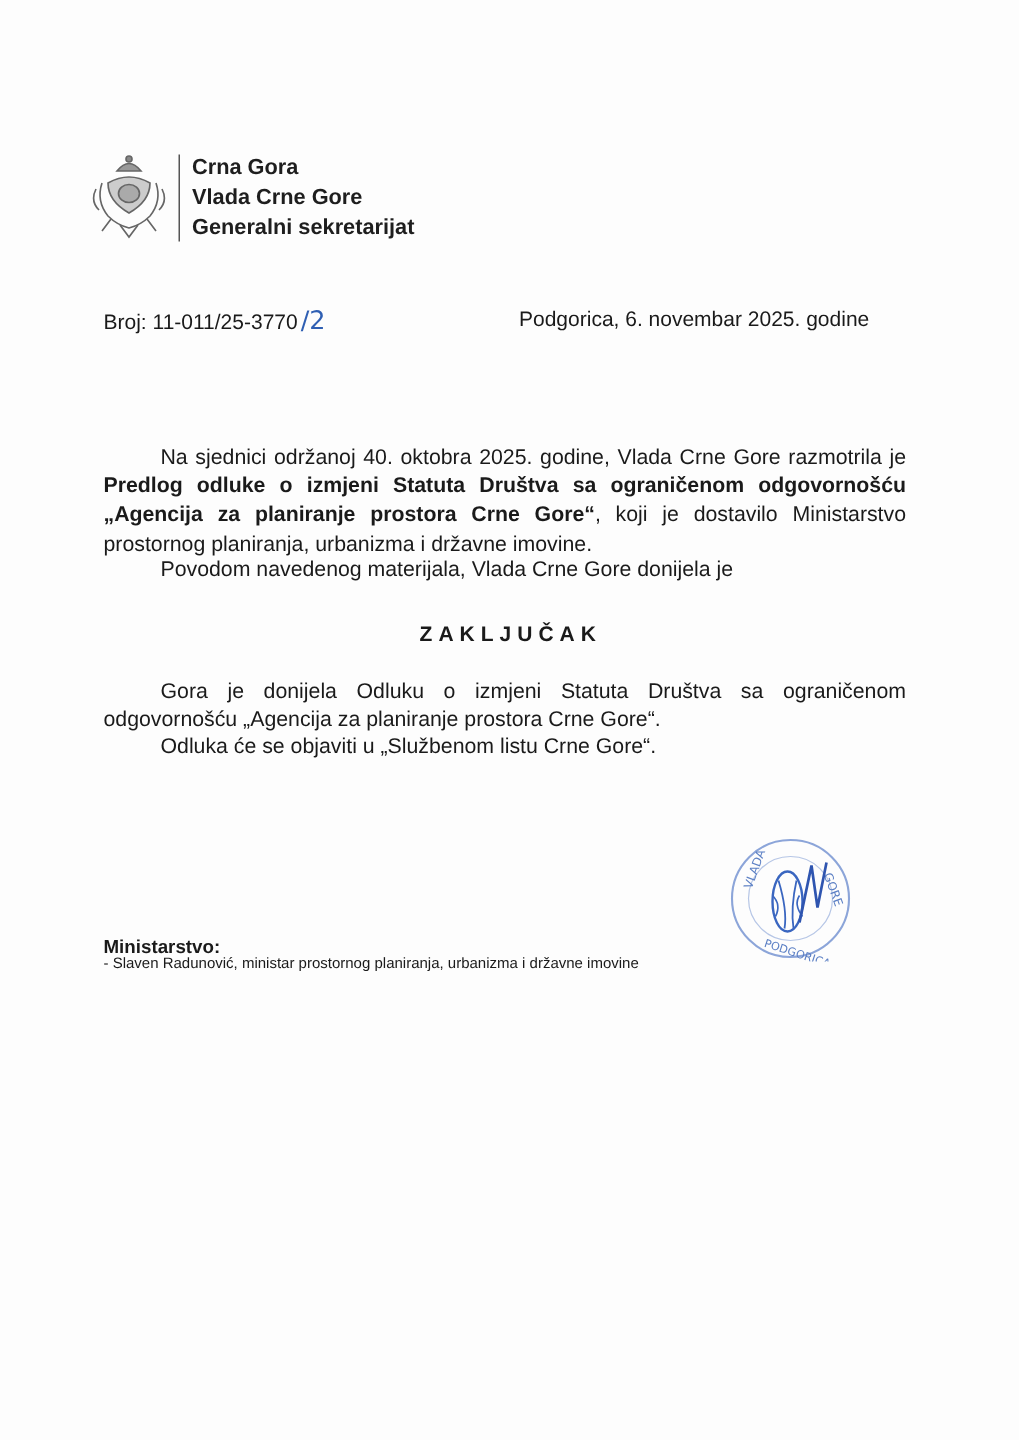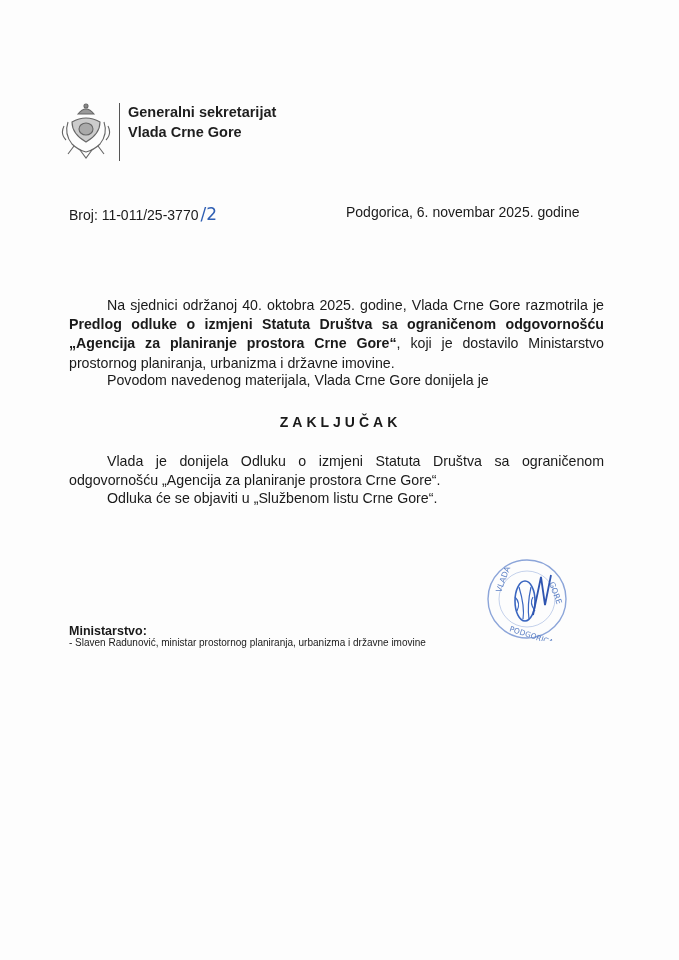--- a/index.html
+++ b/index.html
@@ -46,37 +46,38 @@
       <path d="M12 22 Q26 14 40 22 Q40 34 26 42 Q12 34 12 22 Z" fill="#ccc"></path>
       <ellipse cx="26" cy="29" rx="7" ry="6" fill="#aaa"></ellipse>
       <path d="M4 26 Q0 34 6 40 M48 26 Q52 34 46 40"></path>
       <path d="M20 50 L26 58 L32 50"></path>
       <path d="M14 46 L8 54 M38 46 L44 54"></path>
     </g>
   </svg>
 </div>
 <div class="abs header-rule"></div>
 <div class="abs header-lines">
+  <div>Crna Gora</div>
+  <div>Vlada Crne Gore</div>
   <div>Generalni sekretarijat</div>
-  <div>Vlada Crne Gore</div>
 </div>
 
 <div class="abs ref">
   <span>Broj: 11-011/25-3770</span><span class="hand">/2</span>
 </div>
 <div class="abs date">Podgorica, 6. novembar 2025. godine</div>
 
 <div class="abs para p1">
   <span class="indent"></span><span>Na sjednici održanoj 40. oktobra 2025. godine, Vlada Crne Gore razmotrila je </span><span class="b">Predlog odluke o izmjeni Statuta Društva sa ograničenom odgovornošću „Agencija za planiranje prostora Crne Gore“</span><span>, koji je dostavilo Ministarstvo prostornog planiranja, urbanizma i državne imovine.</span>
 </div>
 <div class="abs p-povodom">Povodom navedenog materijala, Vlada Crne Gore donijela je</div>
 
 <div class="abs zak">ZAKLJUČAK</div>
 <div class="abs para p2">
-  <span class="indent"></span><span>Vlada je donijela Odluku o izmjeni Statuta Društva sa ograničenom odgovornošću „Agencija za planiranje prostora Crne Gore“.</span>
+  <span class="indent"></span><span>Gora je donijela Odluku o izmjeni Statuta Društva sa ograničenom odgovornošću „Agencija za planiranje prostora Crne Gore“.</span>
 </div>
 <div class="abs p-odluka">Odluka će se objaviti u „Službenom listu Crne Gore“.</div>
 
 <div class="abs stamp">
   <svg width="84" height="84" viewBox="0 0 84 84">
     <circle cx="42" cy="42" r="39" fill="none" stroke="#6f8fcf" stroke-width="1.4" opacity="0.8"></circle>
     <circle cx="42" cy="42" r="28" fill="none" stroke="#6f8fcf" stroke-width="0.8" opacity="0.5"></circle>
     <text x="16" y="36" font-size="8" fill="#5b7fc4" font-family="DejaVu Sans, sans-serif" transform="rotate(-70 16 36)">VLADA</text>
     <text x="64" y="26" font-size="8" fill="#5b7fc4" font-family="DejaVu Sans, sans-serif" transform="rotate(70 64 26)">GORE</text>
     <text x="24" y="74" font-size="7.5" fill="#5b7fc4" font-family="DejaVu Sans, sans-serif" transform="rotate(18 24 74)">PODGORICA</text>

